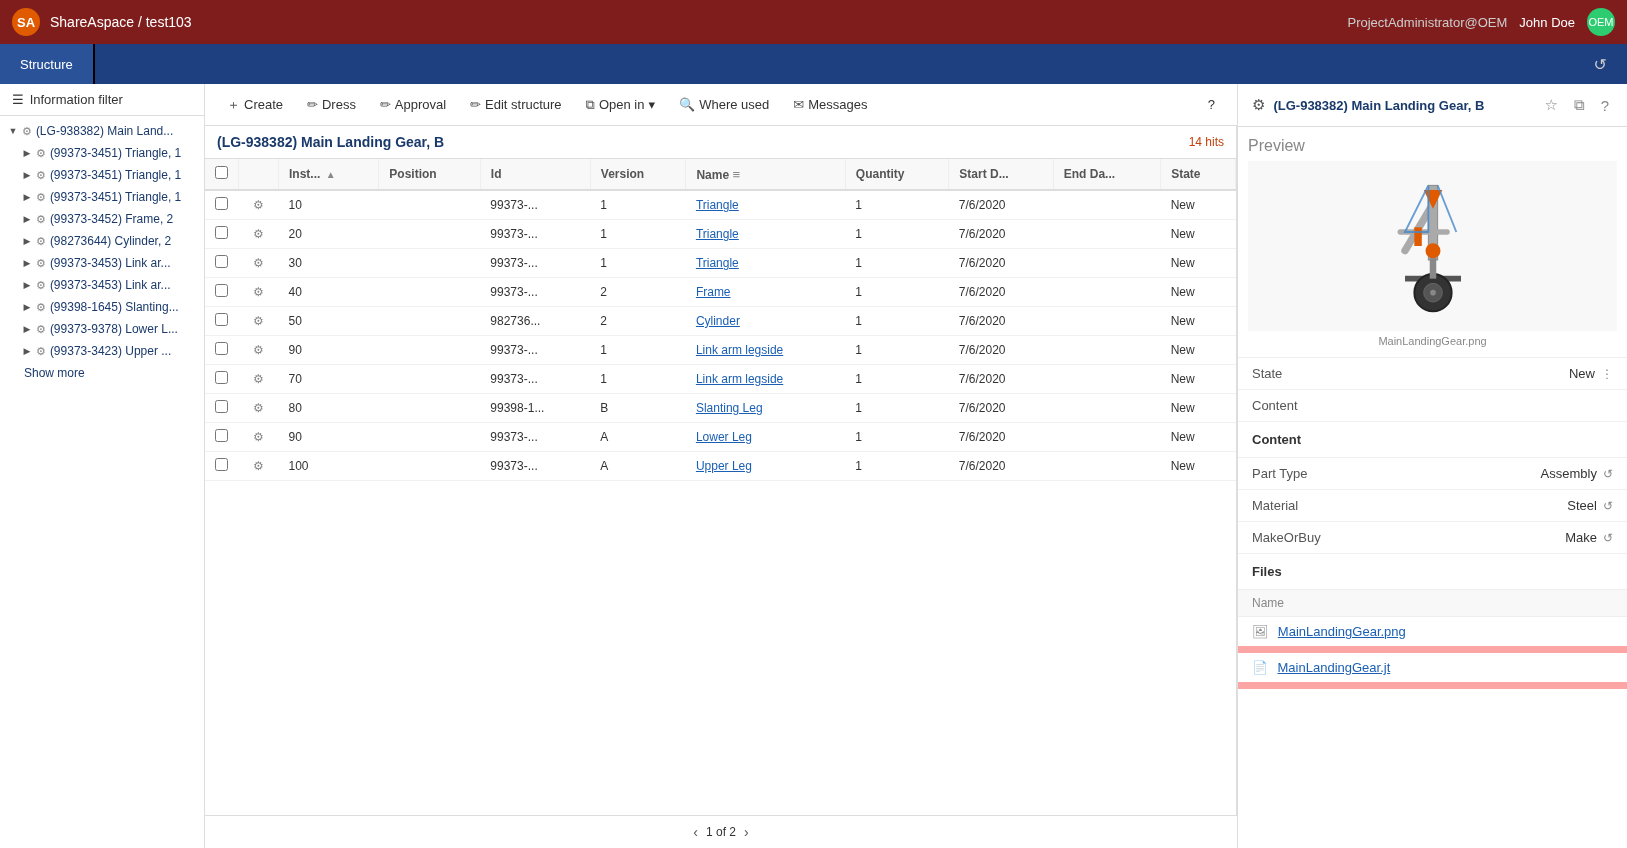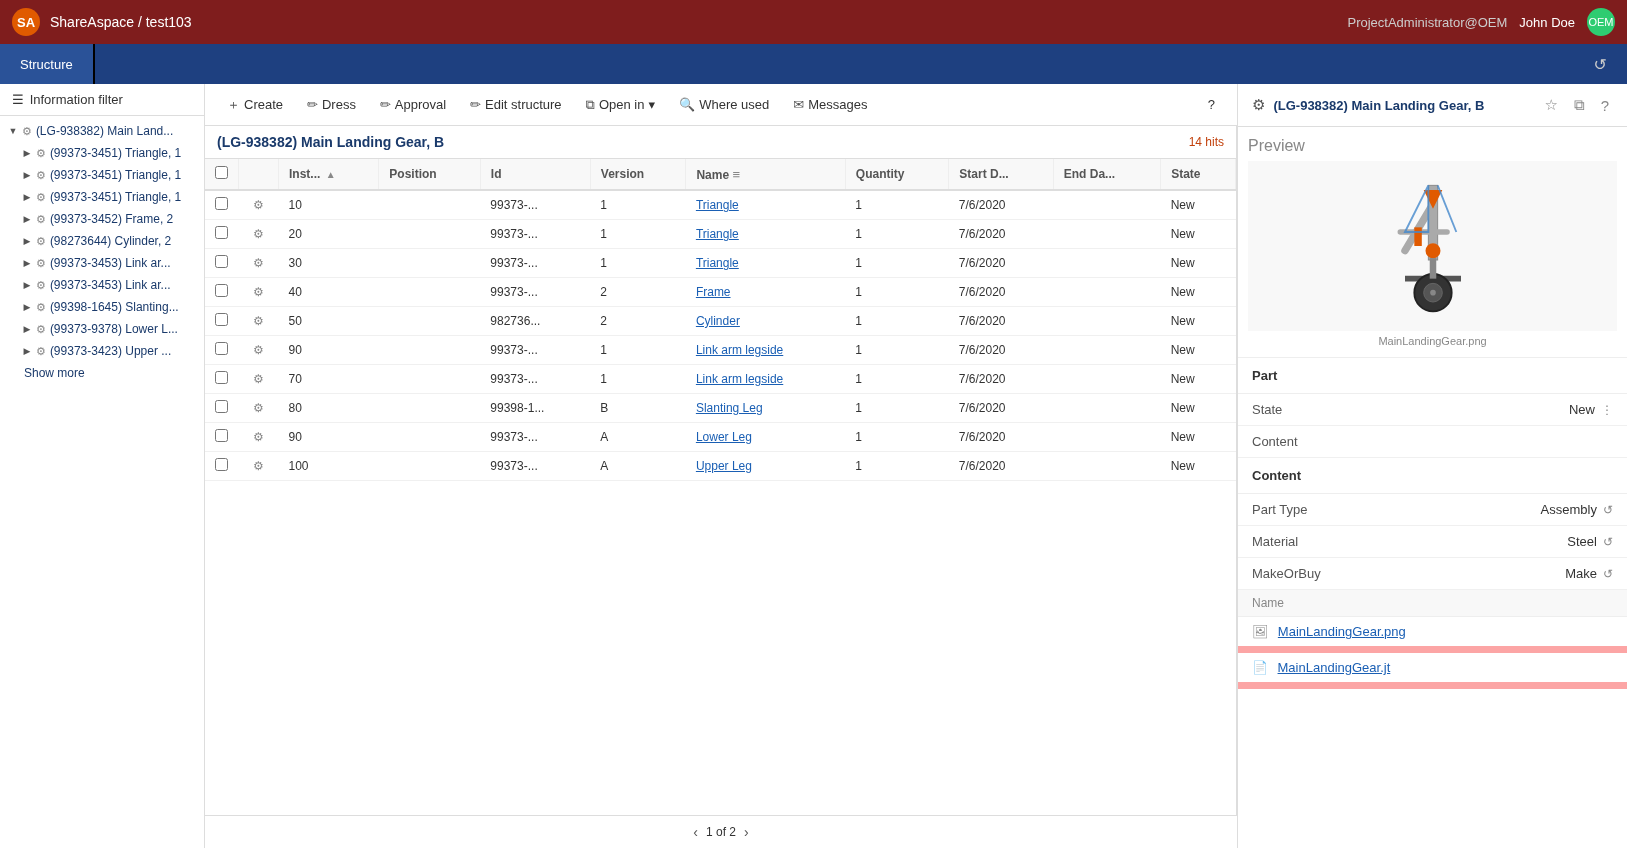--- a/index.html
+++ b/index.html
@@ -721,21 +721,20 @@
 
             <polygon points="30,60 55,10 55,60" fill="none" stroke="#4488cc" stroke-width="2" opacity="0.8"></polygon>
 
             <line x1="65" y1="10" x2="85" y2="60" stroke="#4488cc" stroke-width="2" opacity="0.8"></line>
           </svg>
         </div>
         <div class="preview-caption">MainLandingGear.png</div>
       </div>
 
       <div class="properties-section">
-        <div class="section-title">Part</div>
 
         <div class="prop-row">
           <span class="prop-label">State</span>
           <span class="prop-value">New</span>
           <span class="prop-action">⋮</span>
         </div>
         <div class="prop-row">
           <span class="prop-label">Content</span>
         </div>
       </div>
@@ -754,20 +753,21 @@
           <span class="prop-action">↺</span>
         </div>
         <div class="prop-row">
           <span class="prop-label">MakeOrBuy</span>
           <span class="prop-value">Make</span>
           <span class="prop-action">↺</span>
         </div>
       </div>
 
       <div class="files-section">
+        <div class="section-title">Files</div>
         <table class="files-table">
           <thead>
             <tr>
               <th>Name</th>
             </tr>
           </thead>
           <tbody id="files-body">
               <tr>
       <td>
         <span class="file-icon">🖼</span>

